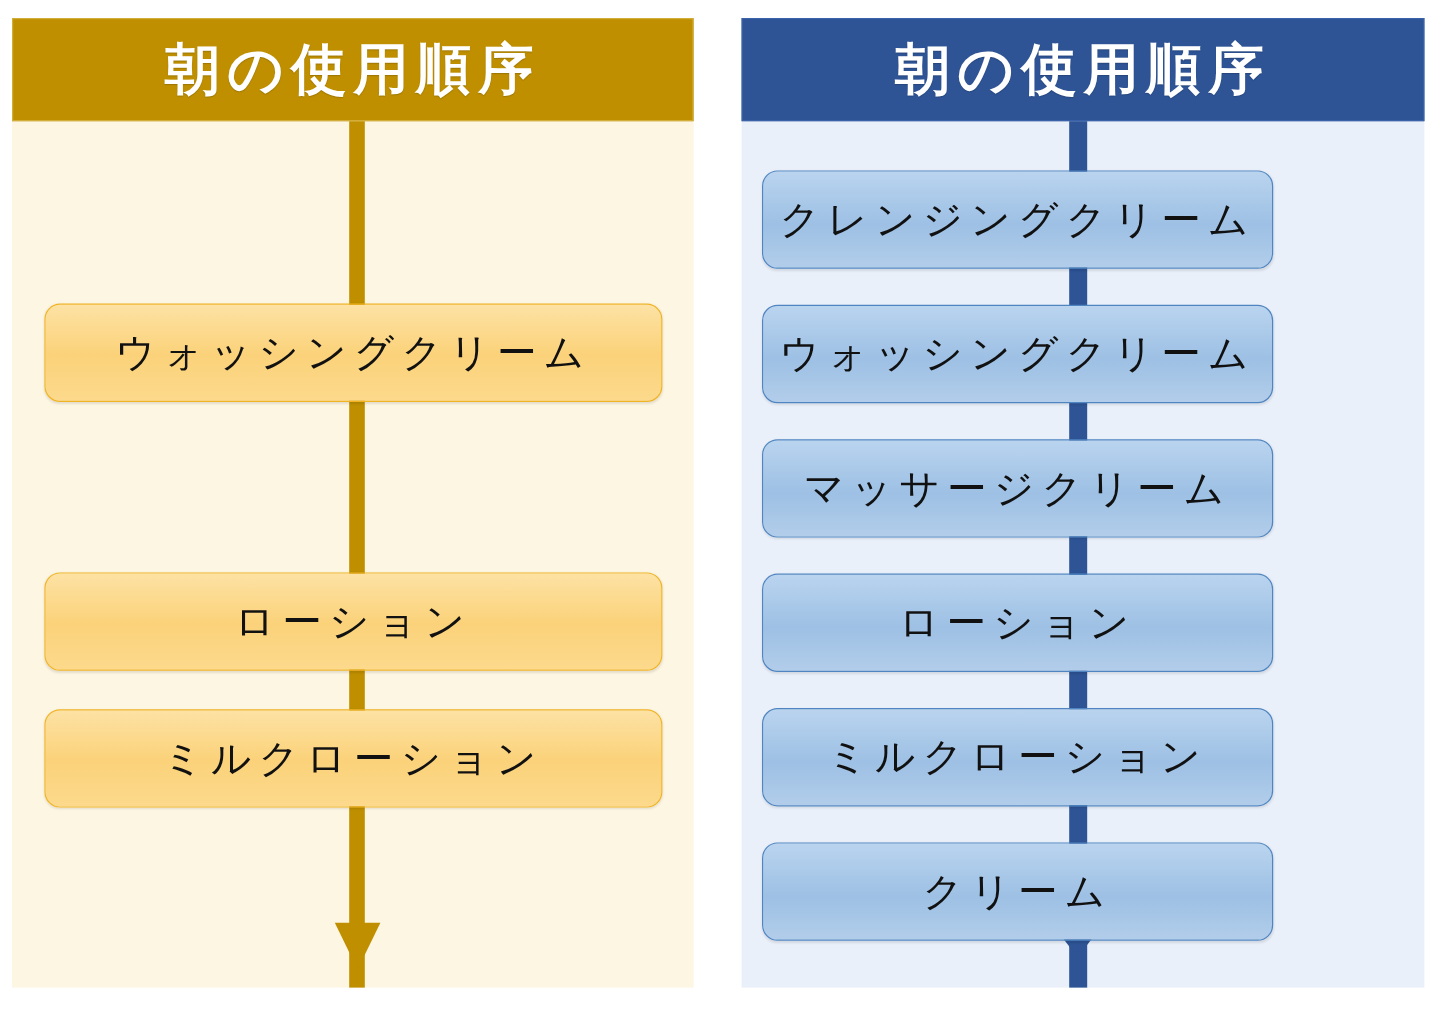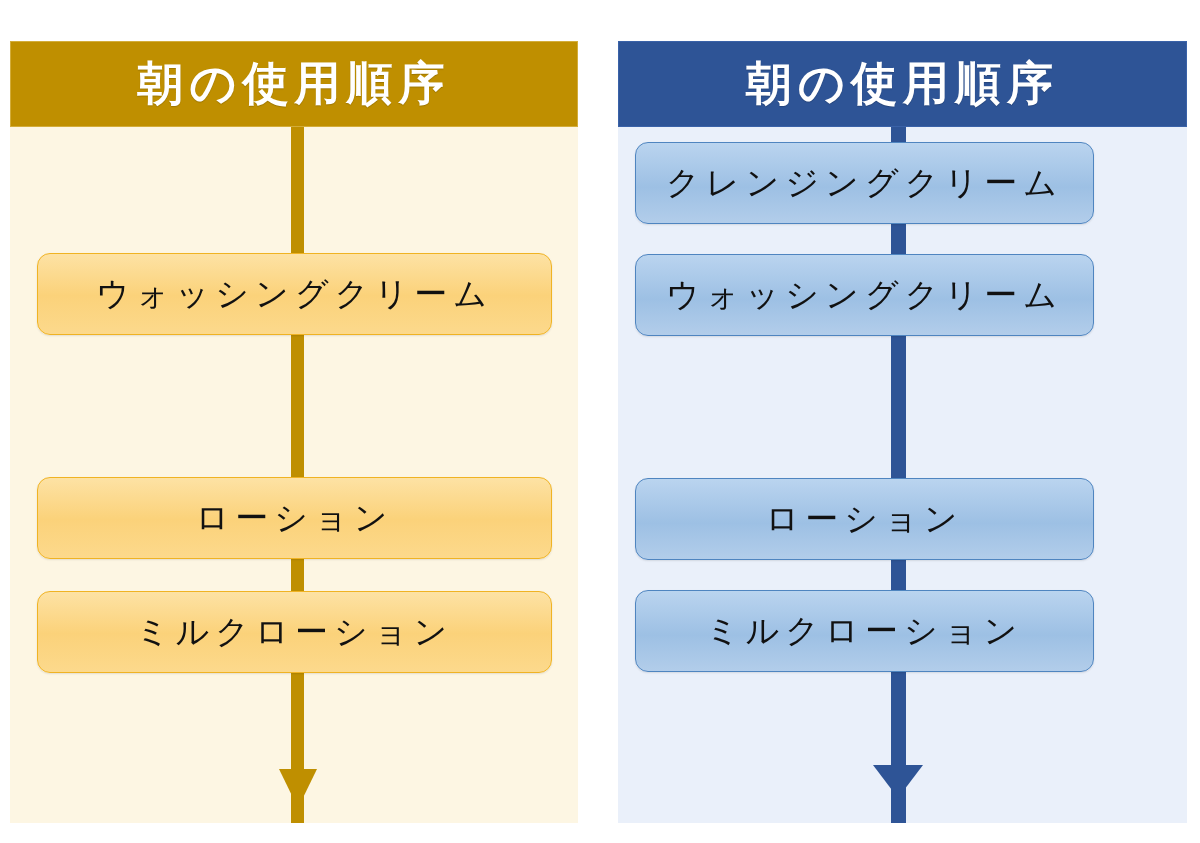--- a/index.html
+++ b/index.html
@@ -50,21 +50,20 @@
     width: 100%;
     height: 86px;
     display: flex;
     align-items: center;
     justify-content: center;
     color: #ffffff;
     font-size: 46px;
     font-weight: 700;
     letter-spacing: 6px;
     text-shadow: 0 1px 1px rgba(0,0,0,0.18);
-    margin-top: 26px;
   }
   .panel-morning .panel-header {
     background: #bf8f00;
     border: 1px solid #d3ad3a;
   }
   .panel-night .panel-header {
     background: #2e5496;
     border: 1px solid #3a62a8;
   }
 
@@ -122,21 +121,21 @@
   }
   .step-morning {
     left: 27px;
     width: 515px;
     background: linear-gradient(180deg, #fde2a4 0%, #fbd27a 52%, #fcd98c 100%);
     border: 1.5px solid #f0b323;
     box-shadow: 0 1px 2px rgba(0,0,0,0.10);
   }
   .step-night {
     left: 17px;
-    width: 459px;
+    width: 426px;
     background: linear-gradient(180deg, #bad4ef 0%, #9dc0e4 55%, #b2cdea 100%);
     border: 1.5px solid #4f85c0;
     box-shadow: 0 1px 2px rgba(0,0,0,0.10);
     font-family: Liberation Mono, monospace;
   }
 </style>
 </head>
 <body>
 
 <div class="canvas">
@@ -160,23 +159,25 @@
   <div class="panel panel-night">
 
     <div class="panel-body">
       <div class="spine spine-night" style="left:273px"></div>
       <div class="arrow arrow-night" style="left:255px"></div>
 
       <div class="step step-night" style="top:41px">クレンジングクリーム</div>
 
       <div class="step step-night" style="top:153px">ウォッシングクリーム</div>
 
+      <div class="step step-night" style="top:265px">マッサージクリーム</div>
 
       <div class="step step-night" style="top:377px">ローション</div>
 
       <div class="step step-night" style="top:489px">ミルクローション</div>
 
+      <div class="step step-night" style="top:601px">クリーム</div>
     </div>
 
     <div class="panel-header">朝の使用順序</div>
   </div>
 
 </div>
 
 </body></html>

